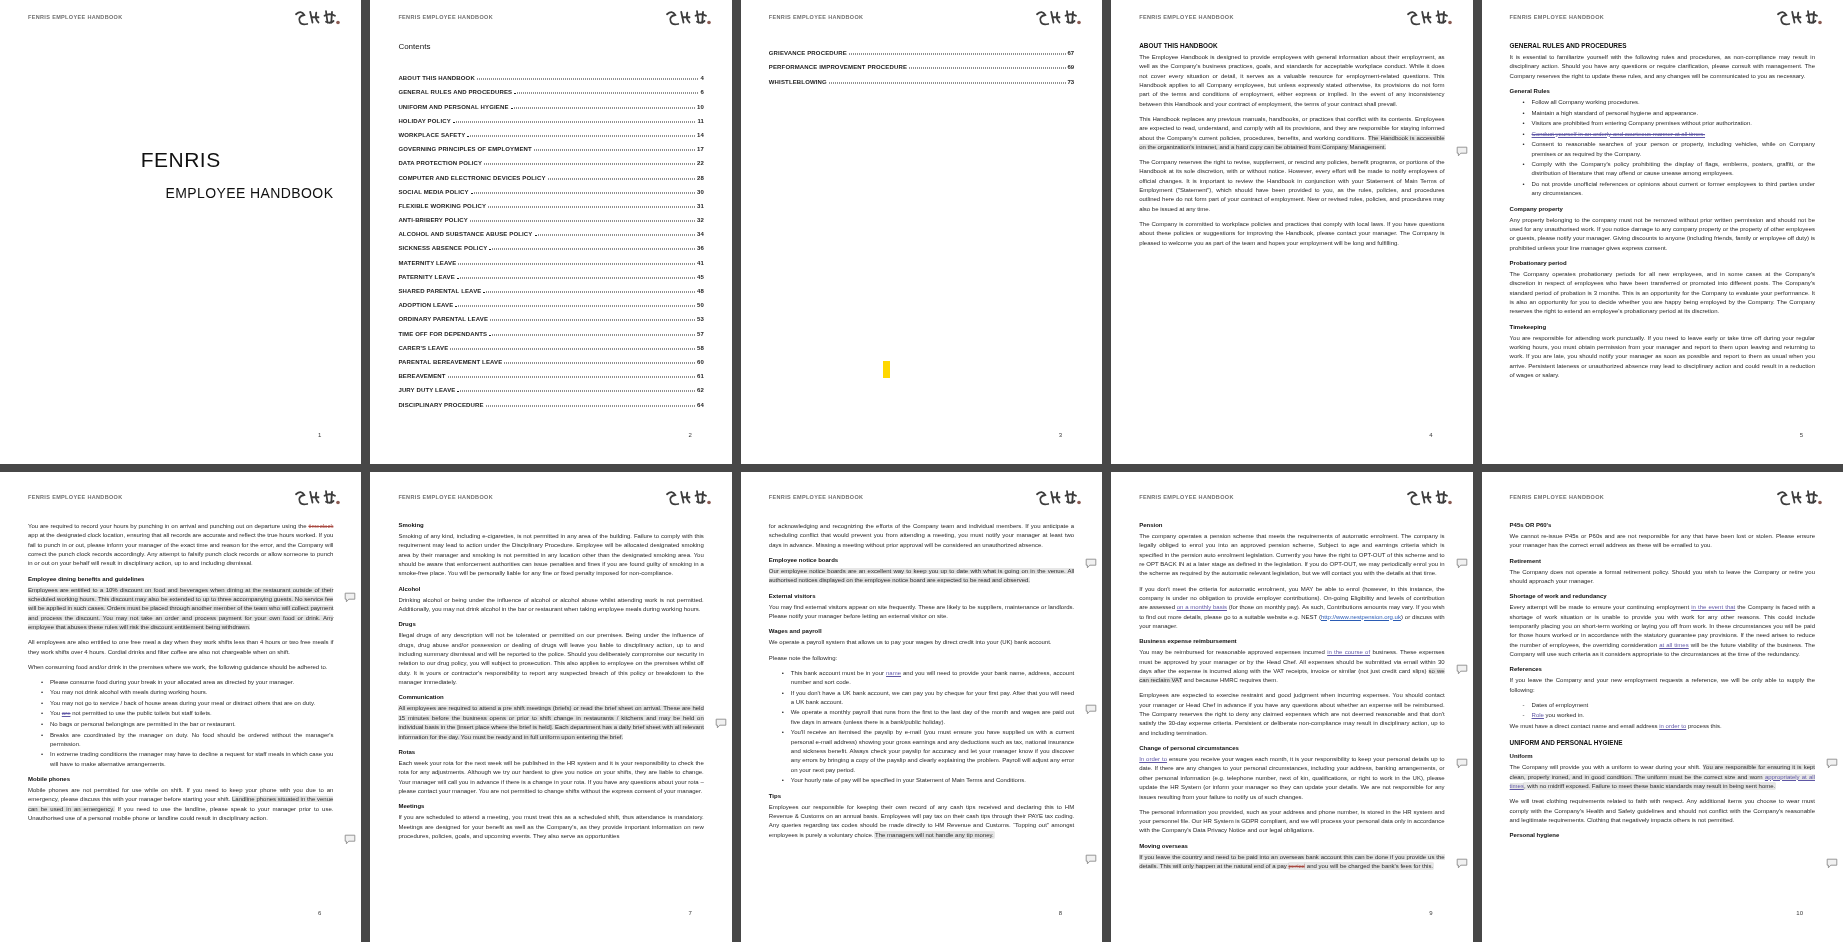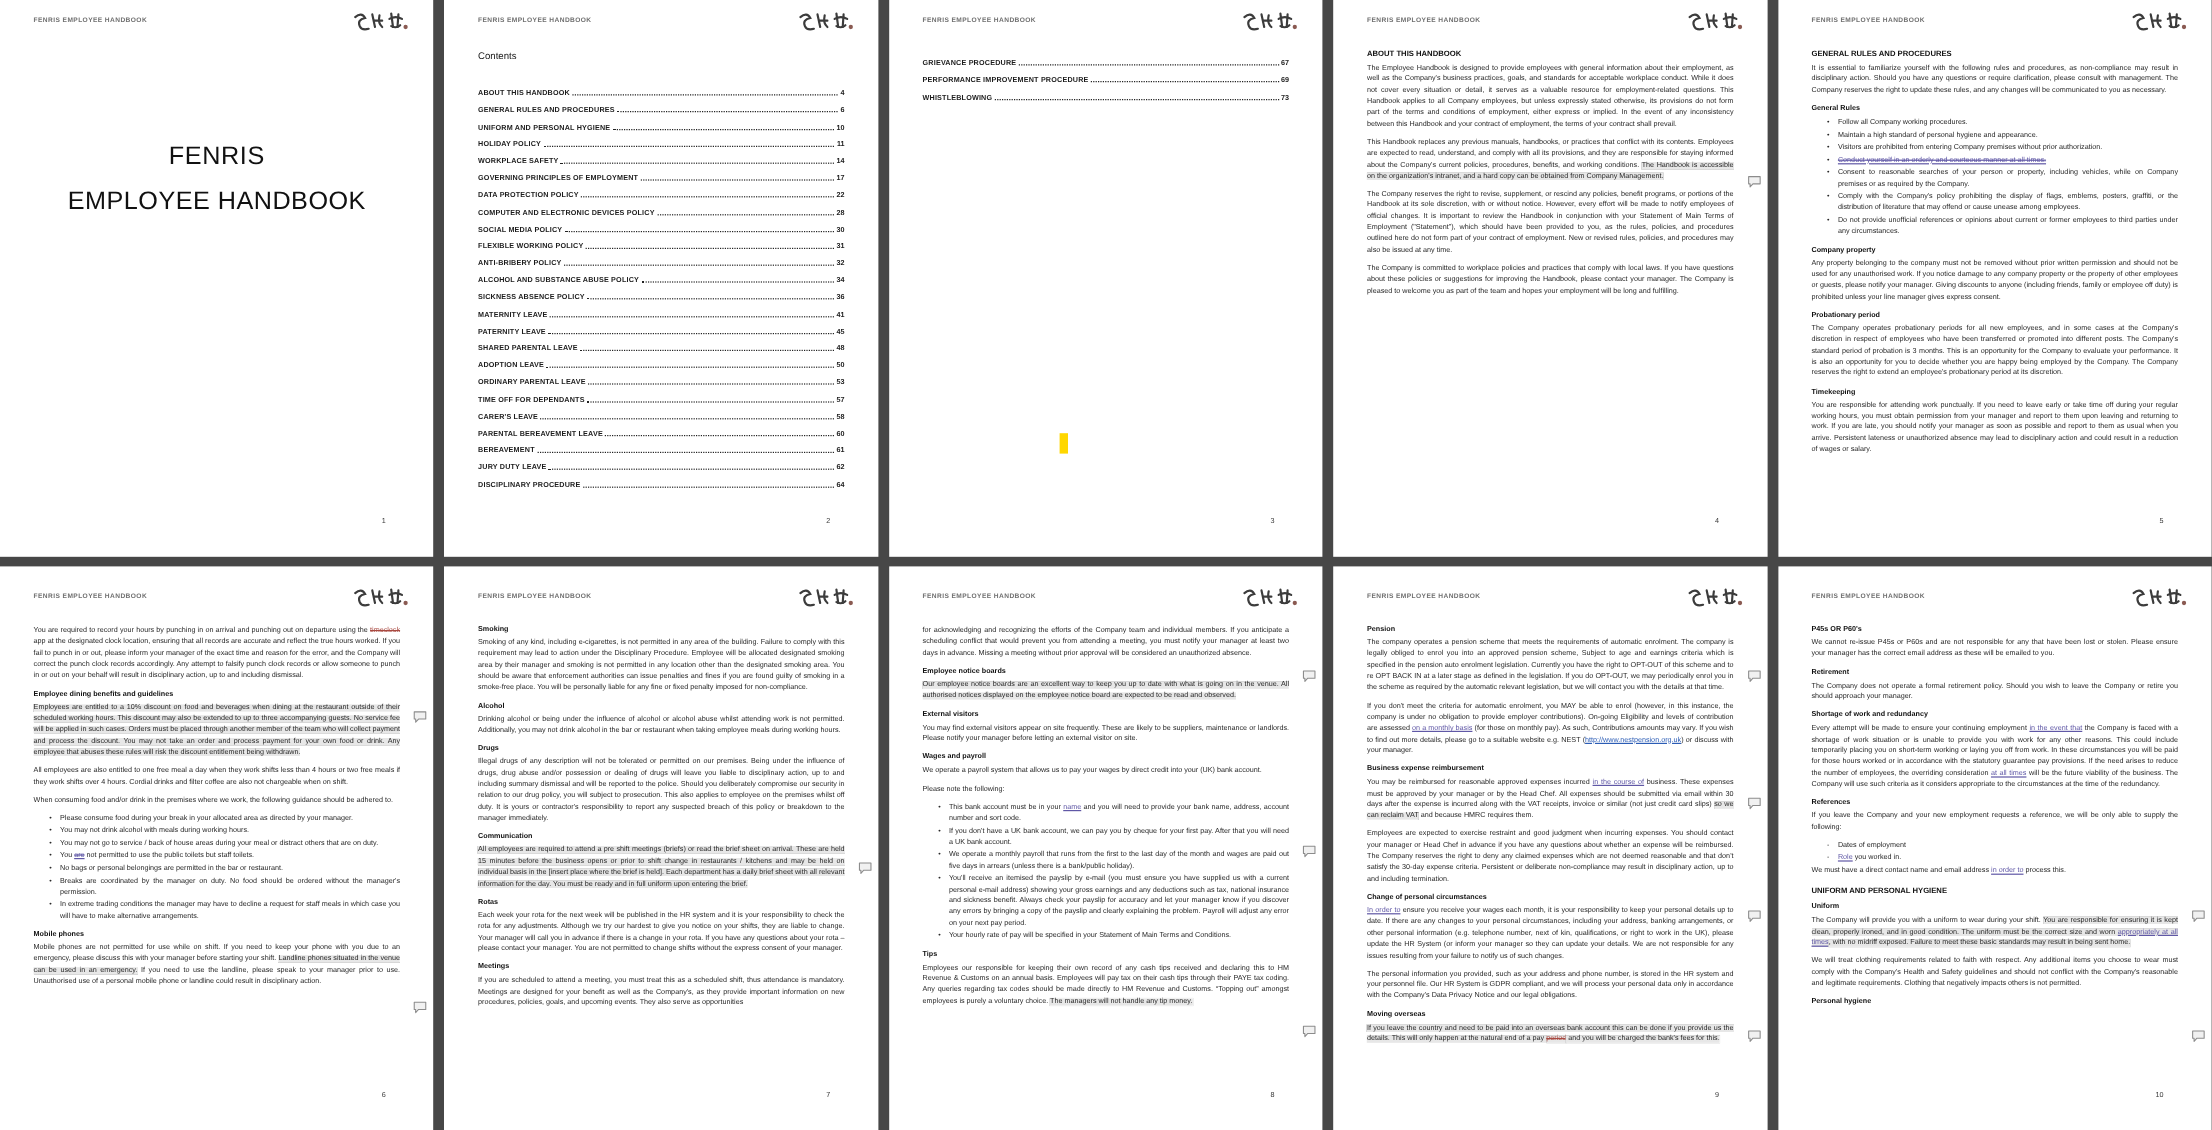--- a/index.html
+++ b/index.html
@@ -8,22 +8,22 @@
   #pages-grid{display:grid;grid-template-columns:repeat(5,1fr);
        grid-template-rows:464px 470px;gap:8px 9px;width:1843px;height:942px;}
   .page{background:#ffffff;position:relative;box-sizing:border-box;
        padding:12px 28px 0 28px;overflow:hidden;}
   .page.row2{padding-top:20px;}
   .page-header{display:flex;justify-content:space-between;align-items:flex-start;
        margin-bottom:12px;height:18px;}
   .header-title{font-size:5.5px;font-weight:700;color:#6f6f6f;letter-spacing:.35px;padding-top:2px;}
   .logo{flex:none;margin-right:-8px;margin-top:-3px;}
   
-  .cover-title{font-size:21px;color:#111;text-align:center;margin-top:89px;letter-spacing:.5px;}
-  .cover-sub{font-size:21px;color:#111;text-align:center;margin-top:13px;letter-spacing:.4px;}
+  .cover-title{font-size:21px;color:#111;text-align:center;margin-top:118px;letter-spacing:.5px;}
+  .cover-sub{font-size:14px;color:#111;text-align:right;margin-top:13px;letter-spacing:.4px;}
   
   .toc-heading{font-size:8px;font-weight:400;color:#151515;margin:10px 0 16px 0;}
   .toc-list{margin-top:0;}
   .toc-list.no-head{margin-top:12px;}
   .toc-row{display:flex;align-items:flex-end;height:14.2px;font-size:6px;
        font-weight:700;color:#1c1c1c;}
   .toc-label{white-space:nowrap;letter-spacing:.15px;}
   .toc-dots{flex:1;margin:0 2px;border-bottom:1.1px dotted #222;transform:translateY(-1.5px);}
   .toc-num{flex:none;}
   

